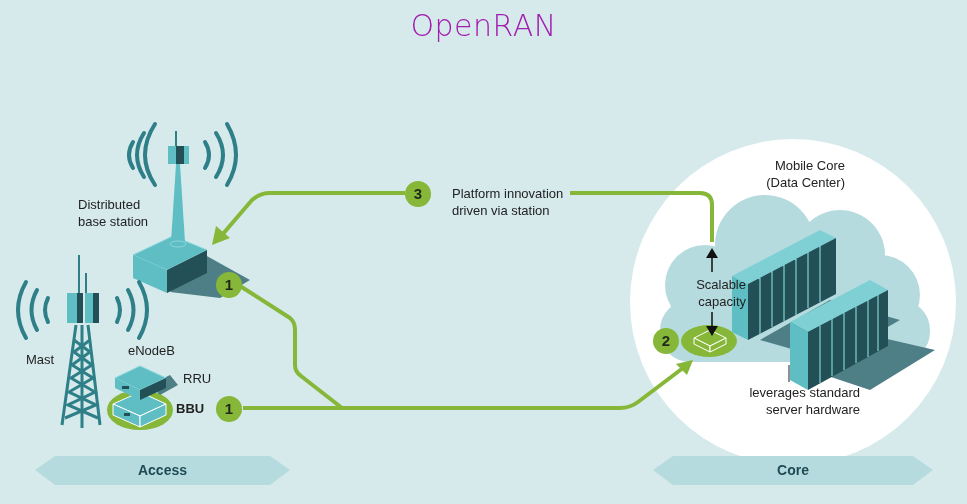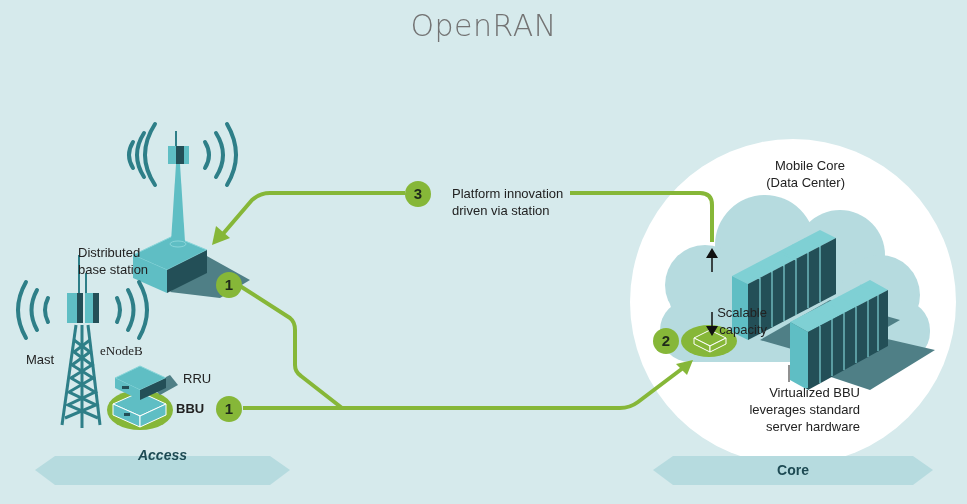--- a/index.html
+++ b/index.html
@@ -2,21 +2,21 @@
 <html><head>
 <meta charset="utf-8">
 <style>
   html, body { margin: 0; padding: 0; }
   body { width: 967px; height: 504px; background: #d6eaec; overflow: hidden; position: relative;
          font-family: "Liberation Sans", "DejaVu Sans", sans-serif; color: #1f1f1f; }
   #stage { position: absolute; left: 0; top: 0; width: 967px; height: 504px; }
   .lbl { position: absolute; font-size: 13px; line-height: 17px; color: #222; white-space: nowrap; }
   .lbl.c { text-align: right; }
   .title { position: absolute; left: 0; width: 967px; top: 8px; text-align: center; font-size: 30px;
-           color: #737373; letter-spacing: 0.5px; font-family: "DejaVu Sans", sans-serif; font-weight: 300; }
+           color: #a21caf; letter-spacing: 0.5px; font-family: "DejaVu Sans", sans-serif; font-weight: 300; }
   .badge { position: absolute; width: 26px; height: 26px; border-radius: 50%; background: #86b738;
            color: #1f2a1a; font-size: 15px; font-weight: bold; text-align: center; line-height: 26px; }
   .hex-text { position: absolute; font-size: 14px; font-weight: bold; color: #1d4a53; text-align: center; }
 </style>
 </head>
 <body>
 
 <div id="stage">
   <svg width="967" height="504" viewBox="0 0 967 504" style="position:absolute;left:0;top:0">
 
@@ -160,48 +160,47 @@
       <polygon points="140,390 166,378 166,388 140,400" fill="#234f57"></polygon>
       <rect x="122" y="386" width="7" height="3" fill="#234f57"></rect>
     </g>
 
     <polygon points="35,470 55,456 270,456 290,470 270,485 55,485" fill="#b6dbdf"></polygon>
     <polygon points="653,470 673,456 913,456 933,470 913,485 673,485" fill="#b6dbdf"></polygon>
   </svg>
 
   <div class="title">OpenRAN</div>
 
-  <div class="lbl" style="left:78px;top:196px;margin-top:48px;">
+  <div class="lbl" style="left:78px;top:196px;">
     <div>Distributed</div>
     <div>base station</div>
   </div>
   <div class="lbl" style="left:26px;top:351px;">Mast</div>
-  <div class="lbl" style="left:100px;top:342px;font-family:Liberation Serif, serif;">eNodeB</div>
+  <div class="lbl" style="left:128px;top:342px;">eNodeB</div>
   <div class="lbl" style="left:183px;top:370px;">RRU</div>
   <div class="lbl" style="left:176px;top:400px;font-weight:bold;">BBU</div>
 
   <div class="lbl c" style="left:735px;top:157px;width:110px;">
     <div>Mobile Core</div>
     <div>(Data Center)</div>
   </div>
-  <div class="lbl c" style="left:701px;top:276px;width:66px;margin-top:28px;">
+  <div class="lbl c" style="left:680px;top:276px;width:66px;">
     <div>Scalable</div>
     <div>capacity</div>
   </div>
   <div class="lbl c" style="left:730px;top:384px;width:130px;">
-    <div>Virtualized BBU</div>
     <div>leverages standard</div>
     <div>server hardware</div>
   </div>
 
   <div class="lbl" style="left:452px;top:185px;">
     <div>Platform innovation</div>
     <div>driven via station</div>
   </div>
 
   <div class="badge" style="left:216px;top:272px;">1</div>
   <div class="badge" style="left:216px;top:396px;">1</div>
   <div class="badge" style="left:653px;top:328px;">2</div>
   <div class="badge" style="left:405px;top:181px;">3</div>
 
-  <div class="hex-text" style="left:35px;top:447px;width:255px;font-style:italic;">Access</div>
+  <div class="hex-text" style="left:35px;top:462px;width:255px;">Access</div>
   <div class="hex-text" style="left:653px;top:462px;width:280px;">Core</div>
 </div>
 
 </body></html>

